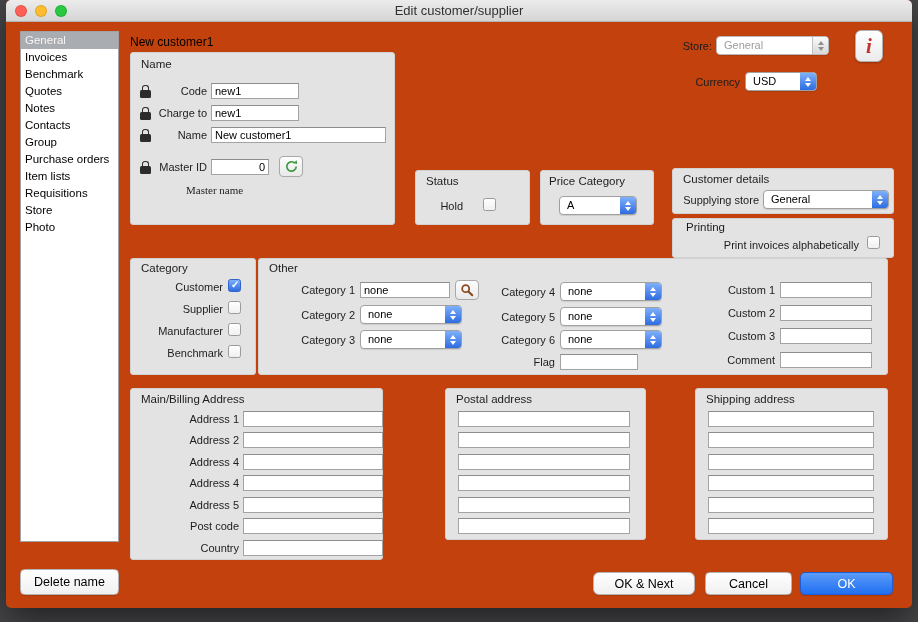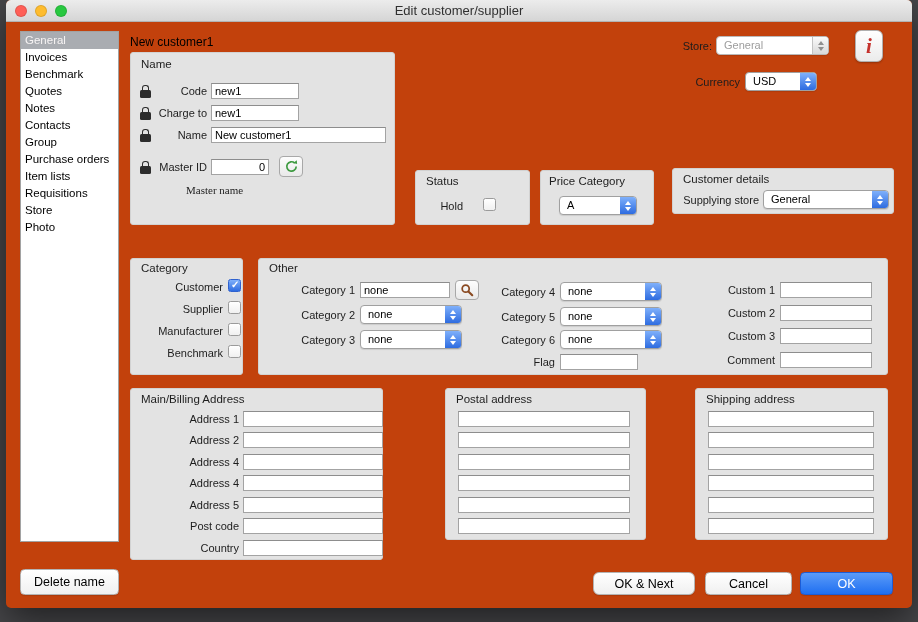--- a/index.html
+++ b/index.html
@@ -213,22 +213,27 @@
     <div class="lbl" style="left:2px; top:25px; width:84px;">Supplying store</div>
     <div class="popup" style="left:90px; top:21px; width:126px;">
       <span class="popup-text">General</span>
       <span class="popup-step">
           <i class="tri up"></i>
           <i class="tri dn"></i>
         </span>
     </div>
   </div>
 
-
-  <div class="group" style="left:124px; top:258px; width:113px; height:117px;">
+  <div class="group" style="left:666px; top:218px; width:222px; height:40px;">
+    <div class="group-title" style="left:13px; top:2px;">Printing</div>
+    <div class="lbl" style="left:18px; top:20px; width:168px;">Print invoices alphabetically</div>
+    <span class="cb" style="left:194px; top:17px;"></span>
+  </div>
+
+  <div class="group" style="left:124px; top:258px; width:126px; height:117px;">
     <div class="group-title" style="left:10px; top:3px;">Category</div>
     <div class="lbl" style="left:4px; top:22px; width:88px;">Customer</div>
     <span class="cb checked" style="left:97px; top:20px;"></span>
     <div class="lbl" style="left:4px; top:44px; width:88px;">Supplier</div>
     <span class="cb" style="left:97px; top:42px;"></span>
     <div class="lbl" style="left:4px; top:66px; width:88px;">Manufacturer</div>
     <span class="cb" style="left:97px; top:64px;"></span>
     <div class="lbl" style="left:4px; top:88px; width:88px;">Benchmark</div>
     <span class="cb" style="left:97px; top:86px;"></span>
   </div>

